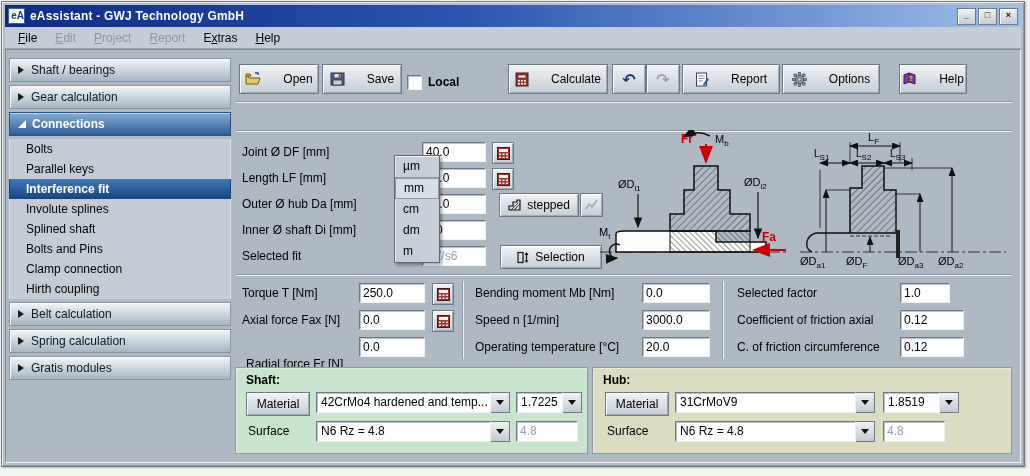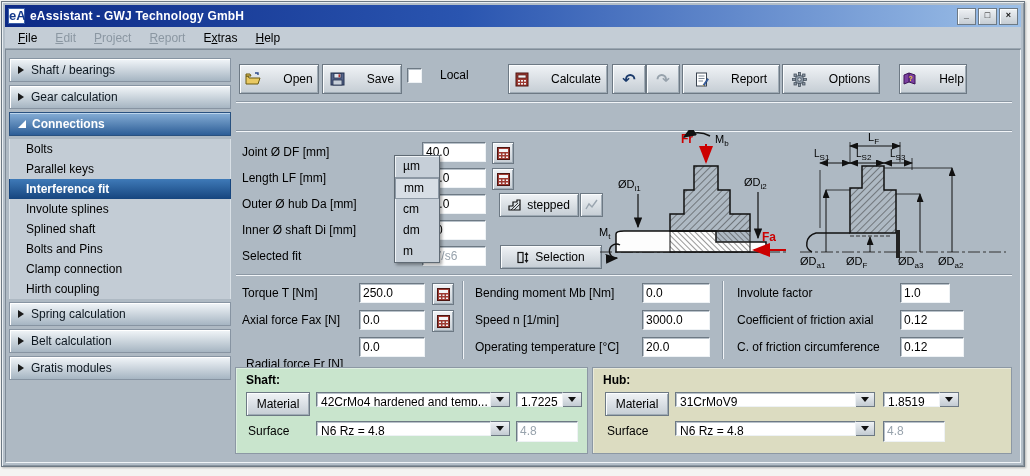--- a/index.html
+++ b/index.html
@@ -17,21 +17,21 @@
     box-shadow:inset 1px 1px 0 #e9eef2, inset -1px -1px 0 #8a96a1, 1px 1px 2px rgba(0,0,0,.25);
   }
   
   .titlebar{
     position:absolute;left:3px;top:3px;right:3px;height:22px;
     background:linear-gradient(to right,#0d2a86,#2a55b0 45%,#9dc0e8);
     display:flex;align-items:center;padding:0 3px;
   }
   .app-icon{
     width:15px;height:14px;background:#fff;border:1px solid #3a5fa8;
-    color:#163a8c;font-size:13px;font-weight:bold;line-height:14px;text-align:center;margin-right:5px;flex:none;
+    color:#163a8c;font-size:10px;font-weight:bold;line-height:14px;text-align:right;margin-right:5px;flex:none;
   }
   .title-text{color:#fff;font-weight:bold;font-size:12px;flex:1;white-space:nowrap;letter-spacing:.2px;}
   .win-btn{
     width:17px;height:15px;margin-left:2px;flex:none;
     background:linear-gradient(#eef1f4,#c6cdd4);
     border:1px solid #6d7984;
     box-shadow:inset 1px 1px 0 #fbfdfe;
     font-size:9px;font-weight:bold;line-height:13px;text-align:center;color:#111;
   }
   
@@ -91,21 +91,21 @@
     font-size:12px;padding:2px 3px;color:#000;
     font-family:"Liberation Sans","DejaVu Sans",sans-serif;
     box-sizing:border-box;
   }
   .input.gray{color:#98a3ad;}
   .groove{border-top:1px solid #8c98a4;border-bottom:1px solid #f2f5f8;height:0;position:absolute;}
   .vgroove{border-left:1px solid #8c98a4;border-right:1px solid #f2f5f8;width:0;position:absolute;}
   .lbl{position:absolute;white-space:nowrap;}
   .calcbtn{position:absolute;width:20px;height:20px;padding:0;}
   
-  .combo{position:absolute;height:15px;display:flex;}
+  .combo{position:absolute;height:21px;display:flex;}
   .combo .cfield{
     flex:1;background:#fff;border:1px solid;border-color:#6d7984 #eef2f5 #eef2f5 #6d7984;
     box-shadow:inset 1px 1px 0 #b9c2ca;padding:2px 4px;white-space:nowrap;overflow:hidden;box-sizing:border-box;
   }
   .combo .cbtn{
     width:18px;flex:none;background:linear-gradient(#eff2f5,#c3cbd2);
     border:1px solid #6d7984;border-left:none;
     display:flex;align-items:center;justify-content:center;
   }
   .carrow{width:0;height:0;border-left:4px solid transparent;border-right:4px solid transparent;border-top:5px solid #111;}
@@ -174,25 +174,25 @@
         <div class="sb-item">Parallel keys</div>
         <div class="sb-item selected">Interference fit</div>
         <div class="sb-item">Involute splines</div>
         <div class="sb-item">Splined shaft</div>
         <div class="sb-item">Bolts and Pins</div>
         <div class="sb-item">Clamp connection</div>
         <div class="sb-item">Hirth coupling</div>
       </div>
       <div class="sb-header">
         <span class="tri-closed"></span>
-        <span>Spring calculation</span>
+        <span>Belt calculation</span>
       </div>
       <div class="sb-header">
         <span class="tri-closed"></span>
-        <span>Belt calculation</span>
+        <span>Spring calculation</span>
       </div>
       <div class="sb-header">
         <span class="tri-closed"></span>
         <span>Gratis modules</span>
       </div>
     </div>
 
     <div class="btn tb" style="left:233px;top:14px;width:78px;">
       <svg class="ic" width="16" height="14" viewBox="0 0 16 14">
         <path d="M1,4 L1,12 L13,12 L15,6 L4,6 L3,4 Z" fill="#e9c962" stroke="#6b5a10" stroke-width="1"></path>
@@ -203,21 +203,21 @@
     </div>
     <div class="btn tb" style="left:316px;top:14px;width:78px;">
       <svg class="ic" width="15" height="14" viewBox="0 0 15 14">
         <rect x="1" y="1" width="13" height="12" fill="#55648a" stroke="#23304e"></rect>
         <rect x="4" y="1.5" width="7" height="4.5" fill="#dfe6ee" stroke="#23304e" stroke-width=".8"></rect>
         <rect x="3" y="8" width="9" height="5" fill="#c7cfd9" stroke="#23304e" stroke-width=".8"></rect>
         <rect x="8.5" y="2.3" width="1.7" height="3" fill="#b03030"></rect>
       </svg>
       <span>Save</span>
     </div>
-    <div class="tb" style="left:401px;top:18px;display:flex;gap:18px;">
+    <div class="tb" style="left:401px;top:18px;display:flex;align-items:center;gap:6px;font-weight:bold;">
       <span class="checkbox"></span>
       <span>Local</span>
     </div>
     <div class="btn tb" style="left:502px;top:14px;width:98px;">
       <svg class="ic" width="14" height="15" viewBox="0 0 14 15">
         <rect x="1" y="1" width="12" height="13" fill="#9e3a32" stroke="#4c1410"></rect>
         <rect x="3" y="3" width="8" height="3" fill="#f2f4f6" stroke="#4c1410" stroke-width=".7"></rect>
         <g fill="#f2f4f6">
           <rect x="3" y="8" width="2" height="1.6"></rect>
             <rect x="6" y="8" width="2" height="1.6"></rect>
@@ -461,21 +461,21 @@
 
     <div class="lbl" style="left:469px;top:236px;">Bending moment Mb [Nm]</div>
     <div class="input" style="position:absolute;left:636px;top:233px;width:68px;height:20px;">0.0</div>
     <div class="lbl" style="left:469px;top:263px;">Speed n [1/min]</div>
     <div class="input" style="position:absolute;left:636px;top:260px;width:68px;height:20px;">3000.0</div>
     <div class="lbl" style="left:469px;top:290px;text-align:right;">Operating temperature [°C]</div>
     <div class="input" style="position:absolute;left:636px;top:287px;width:68px;height:20px;">20.0</div>
 
     <div class="vgroove" style="left:716px;top:231px;height:78px;"></div>
 
-    <div class="lbl" style="left:731px;top:236px;">Involute factor</div>
+    <div class="lbl" style="left:731px;top:236px;">Selected factor</div>
     <div class="input" style="position:absolute;left:894px;top:233px;width:50px;height:20px;">1.0</div>
     <div class="lbl" style="left:731px;top:263px;">Coefficient of friction axial</div>
     <div class="input" style="position:absolute;left:894px;top:260px;width:64px;height:20px;">0.12</div>
     <div class="lbl" style="left:731px;top:290px;">C. of friction circumference</div>
     <div class="input" style="position:absolute;left:894px;top:287px;width:64px;height:20px;">0.12</div>
 
     <div class="panel shaft" style="left:229px;top:317px;width:353px;height:87px;">
       <div class="ptitle">Shaft:</div>
       <div class="btn" style="position:absolute;left:10px;top:24px;width:62px;height:22px;">Material</div>
       <div class="combo" style="left:80px;top:24px;width:194px;">

